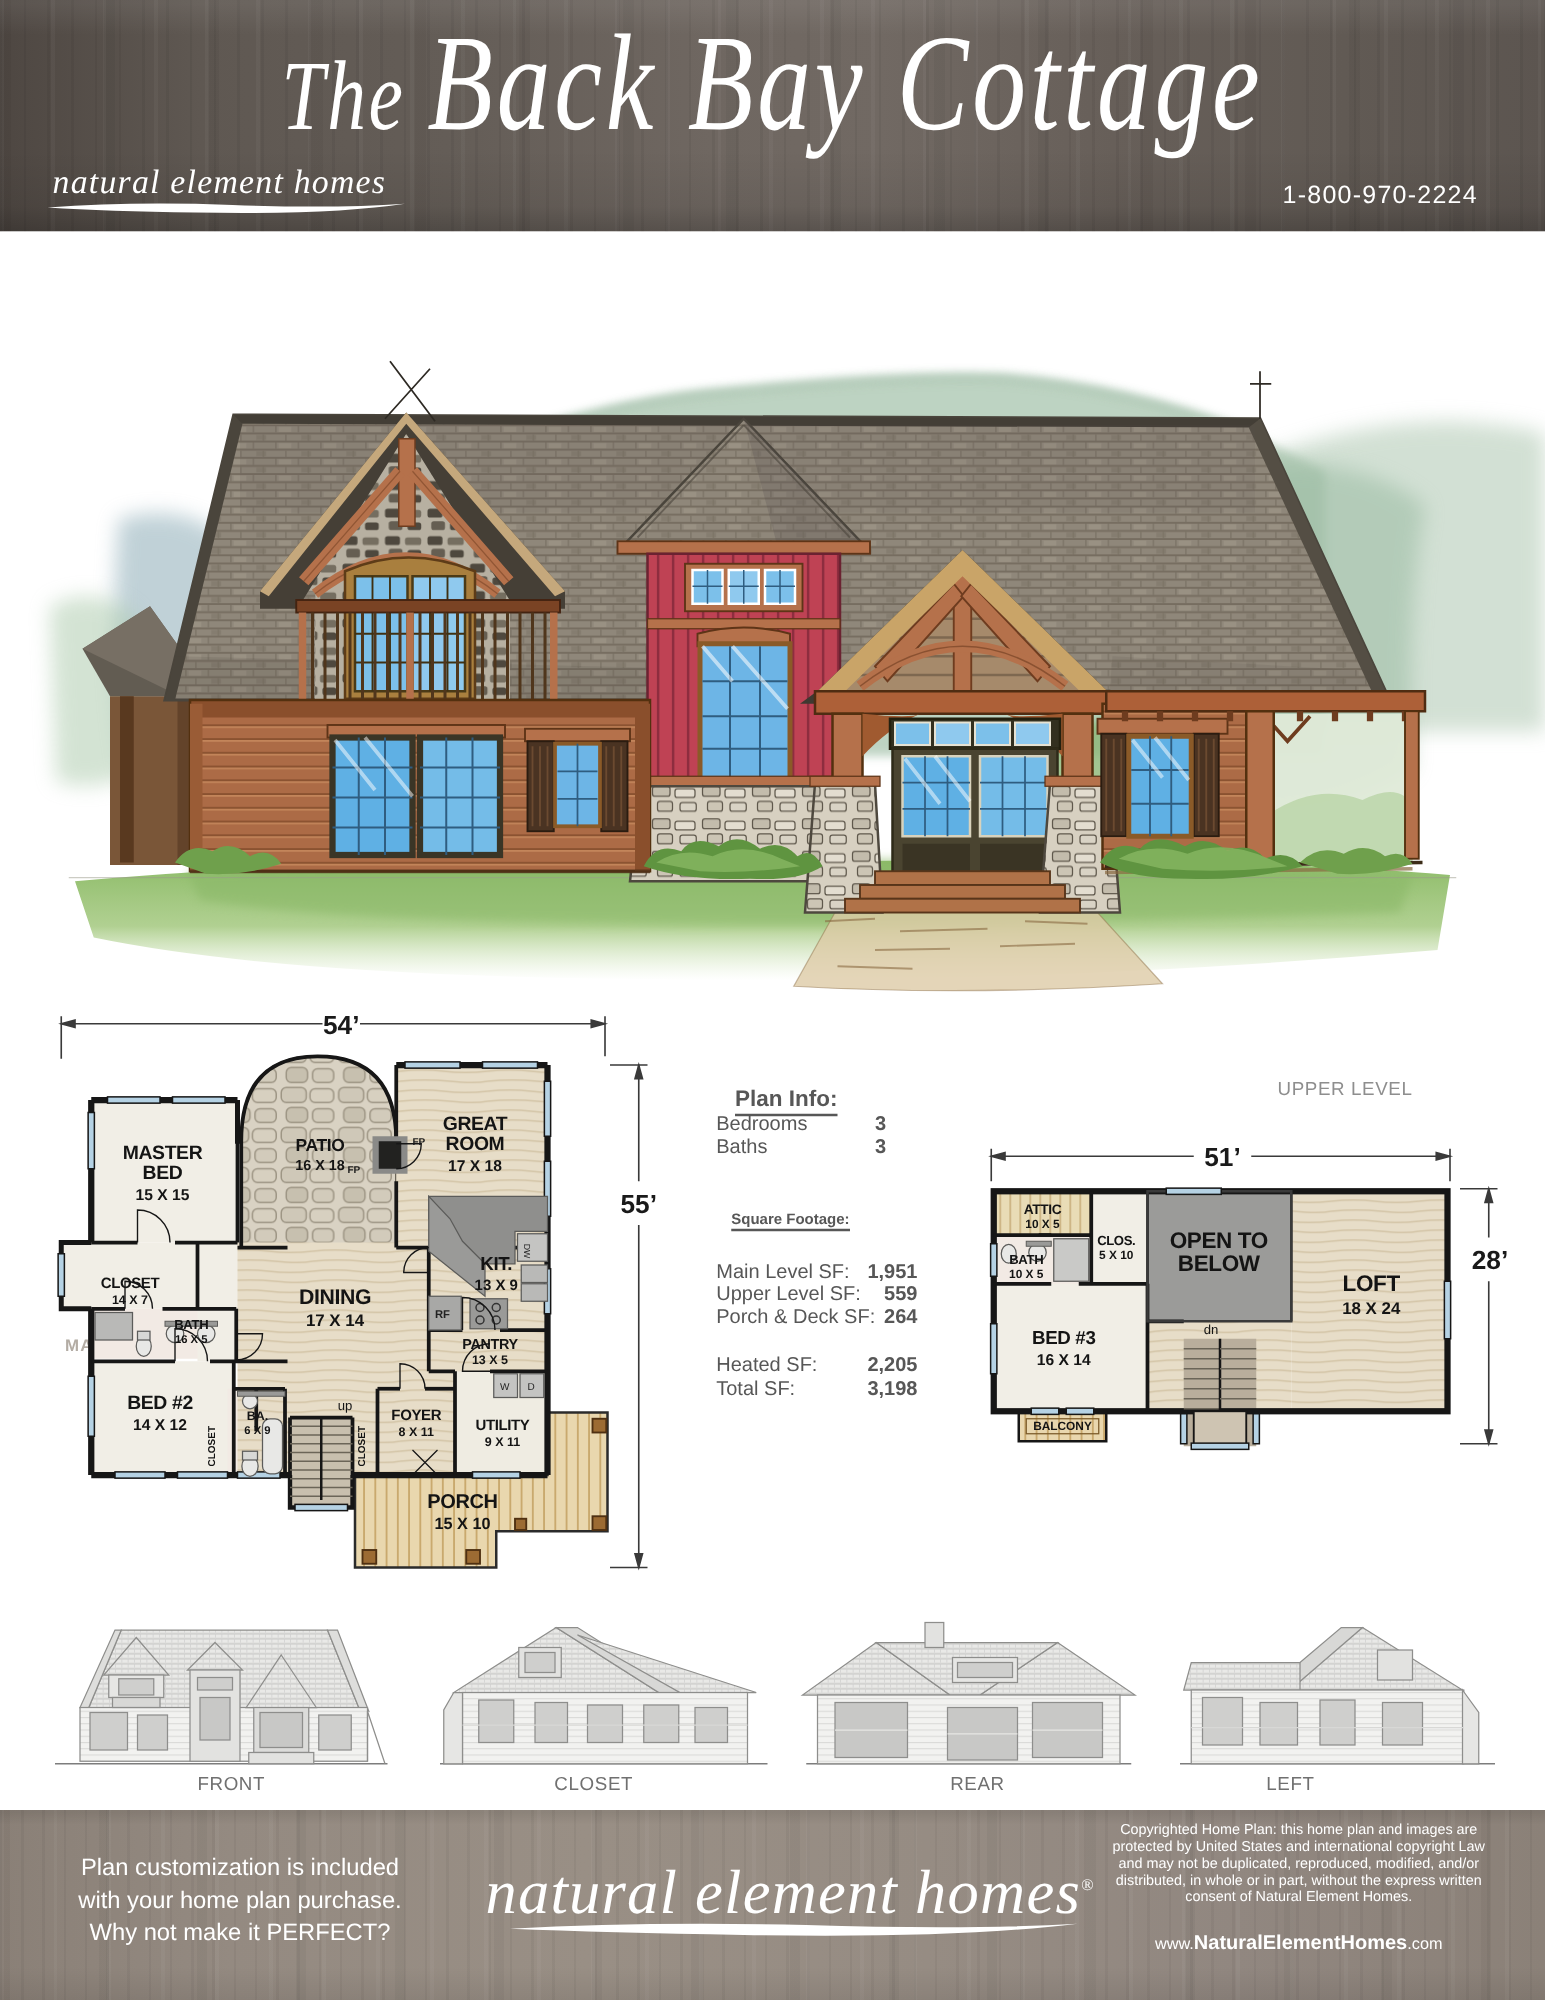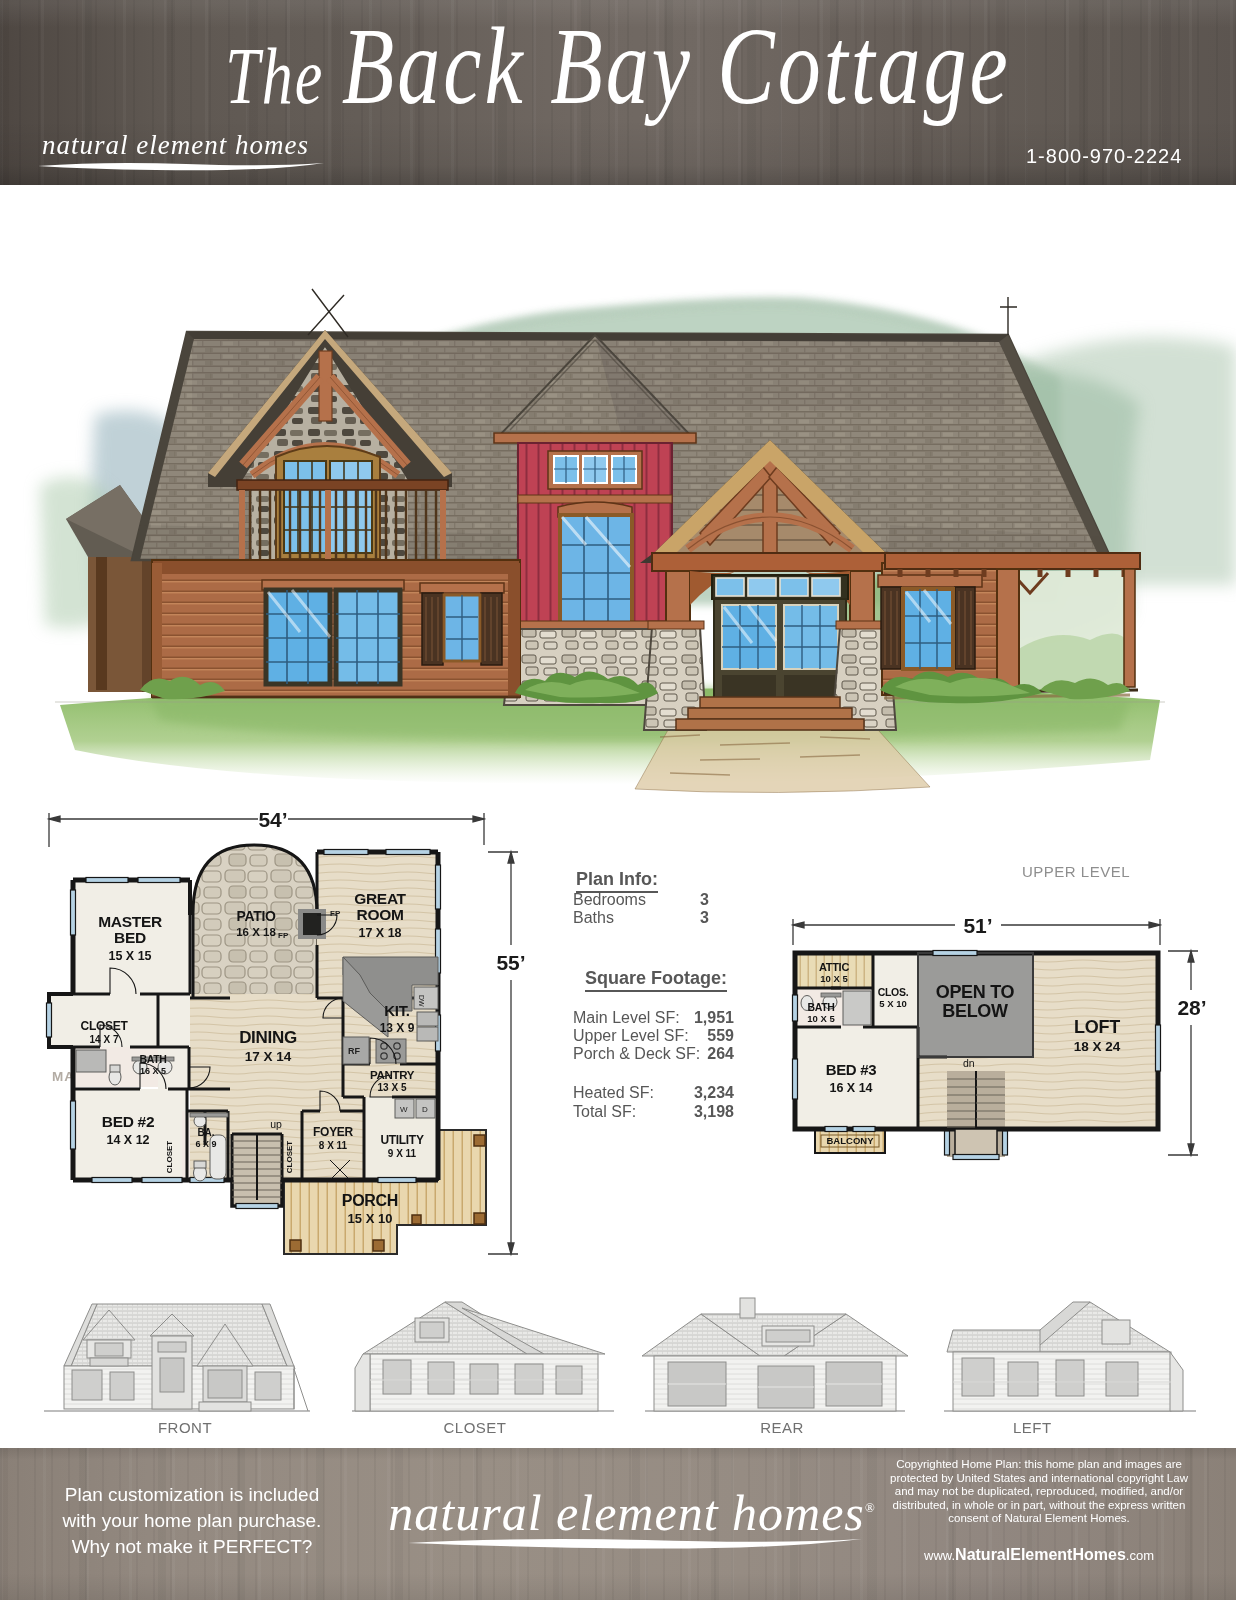--- a/index.html
+++ b/index.html
@@ -16,23 +16,23 @@
  repeating-linear-gradient(90deg, rgba(0,0,0,.045) 0 2px, rgba(0,0,0,0) 2px 17px),
  repeating-linear-gradient(90deg, rgba(255,255,255,.04) 0 3px, rgba(0,0,0,0) 3px 43px),
  repeating-linear-gradient(90deg, rgba(0,0,0,.04) 0 8px, rgba(0,0,0,0) 8px 79px),
  linear-gradient(90deg, #8a8077 0, #948a81 15%, #998f85 38%, #968c83 60%, #918780 80%, #8b8178 100%);}
 .script{font-family:"Liberation Serif",serif;font-style:italic;color:#ffffff;}
 #title{left:0px;top:18px;width:1236px;text-align:center;white-space:nowrap;transform:scaleY(1.28);transform-origin:620px 58px;}
 #title .the{font-size:62px;letter-spacing:2px;}
 #title .big{font-size:86px;letter-spacing:3px;}
 #nehhead{left:42px;top:130px;font-size:27px;letter-spacing:1px;}
 #phone{left:1026px;top:145px;width:190px;font-size:20px;color:#fff;letter-spacing:1px;}
-#planinfo-h{left:576px;top:869px;white-space:nowrap;font-size:18px;font-weight:bold;color:#575757;border-bottom:2.5px solid #575757;padding-bottom:1px;text-align:center;}
+#planinfo-h{left:588px;top:869px;white-space:nowrap;font-size:18px;font-weight:bold;color:#575757;border-bottom:2.5px solid #575757;padding-bottom:1px;text-align:center;}
 .inforow{font-size:16px;color:#575757;}
-#sqft-h{left:585px;top:968px;white-space:nowrap;font-size:18px;font-weight:bold;color:#575757;border-bottom:2.5px solid #575757;padding-bottom:1px;text-align:center;}
+#sqft-h{left:585px;top:968px;white-space:nowrap;font-size:12px;font-weight:bold;color:#575757;border-bottom:2.5px solid #575757;padding-bottom:1px;text-align:center;}
 #upperlabel{left:1001px;top:863px;width:150px;text-align:center;font-size:15px;color:#8e8e8e;letter-spacing:0.5px;}
 .elabel{font-size:15px;color:#707070;letter-spacing:0.5px;}
 #footleft{left:42px;top:1482px;width:300px;text-align:center;color:#fff;font-size:19px;line-height:26px;}
 #footcopy{left:878px;top:1458px;width:322px;text-align:center;color:#fff;font-size:11.5px;line-height:13.6px;}
 #footurl{left:878px;top:1546px;width:322px;text-align:center;color:#fff;font-size:13px;}
 #footurl b{font-size:16px;}
 #nehfoot{left:352px;top:1484px;width:560px;text-align:center;font-size:50px;letter-spacing:1px;white-space:nowrap;}
 </style>
 </head>
 <body>
@@ -585,21 +585,21 @@
 
 <div id="sqft-h" class="abs">Square Footage:</div>
 
 <div class="abs inforow" style="left:573px;top:1009px;">Main Level SF:</div>
 <div class="abs inforow" style="left:634px;top:1009px;width:100px;text-align:right;font-weight:bold;">1,951</div>
 <div class="abs inforow" style="left:573px;top:1027px;">Upper Level SF:</div>
 <div class="abs inforow" style="left:634px;top:1027px;width:100px;text-align:right;font-weight:bold;">559</div>
 <div class="abs inforow" style="left:573px;top:1045px;">Porch &amp; Deck SF:</div>
 <div class="abs inforow" style="left:634px;top:1045px;width:100px;text-align:right;font-weight:bold;">264</div>
 <div class="abs inforow" style="left:573px;top:1084px;">Heated SF:</div>
-<div class="abs inforow" style="left:634px;top:1084px;width:100px;text-align:right;font-weight:bold;">3,234</div>
+<div class="abs inforow" style="left:634px;top:1084px;width:100px;text-align:right;font-weight:bold;">2,205</div>
 <div class="abs inforow" style="left:573px;top:1103px;text-align:right;">Total SF:</div>
 <div class="abs inforow" style="left:634px;top:1103px;width:100px;text-align:right;font-weight:bold;">3,198</div>
 
 <div id="upperlabel" class="abs">UPPER LEVEL</div>
 
 <svg id="upperplan" class="abs" style="left:785px;top:845px;" width="451" height="360" viewBox="0 0 451 360">
 
 <g stroke="#3a3a3a" stroke-width="1.3" fill="none">
 <path d="M8 80 L170 80 M216 80 L375 80"></path>
 <path d="M8 74 L8 100 M375 74 L375 100"></path>

